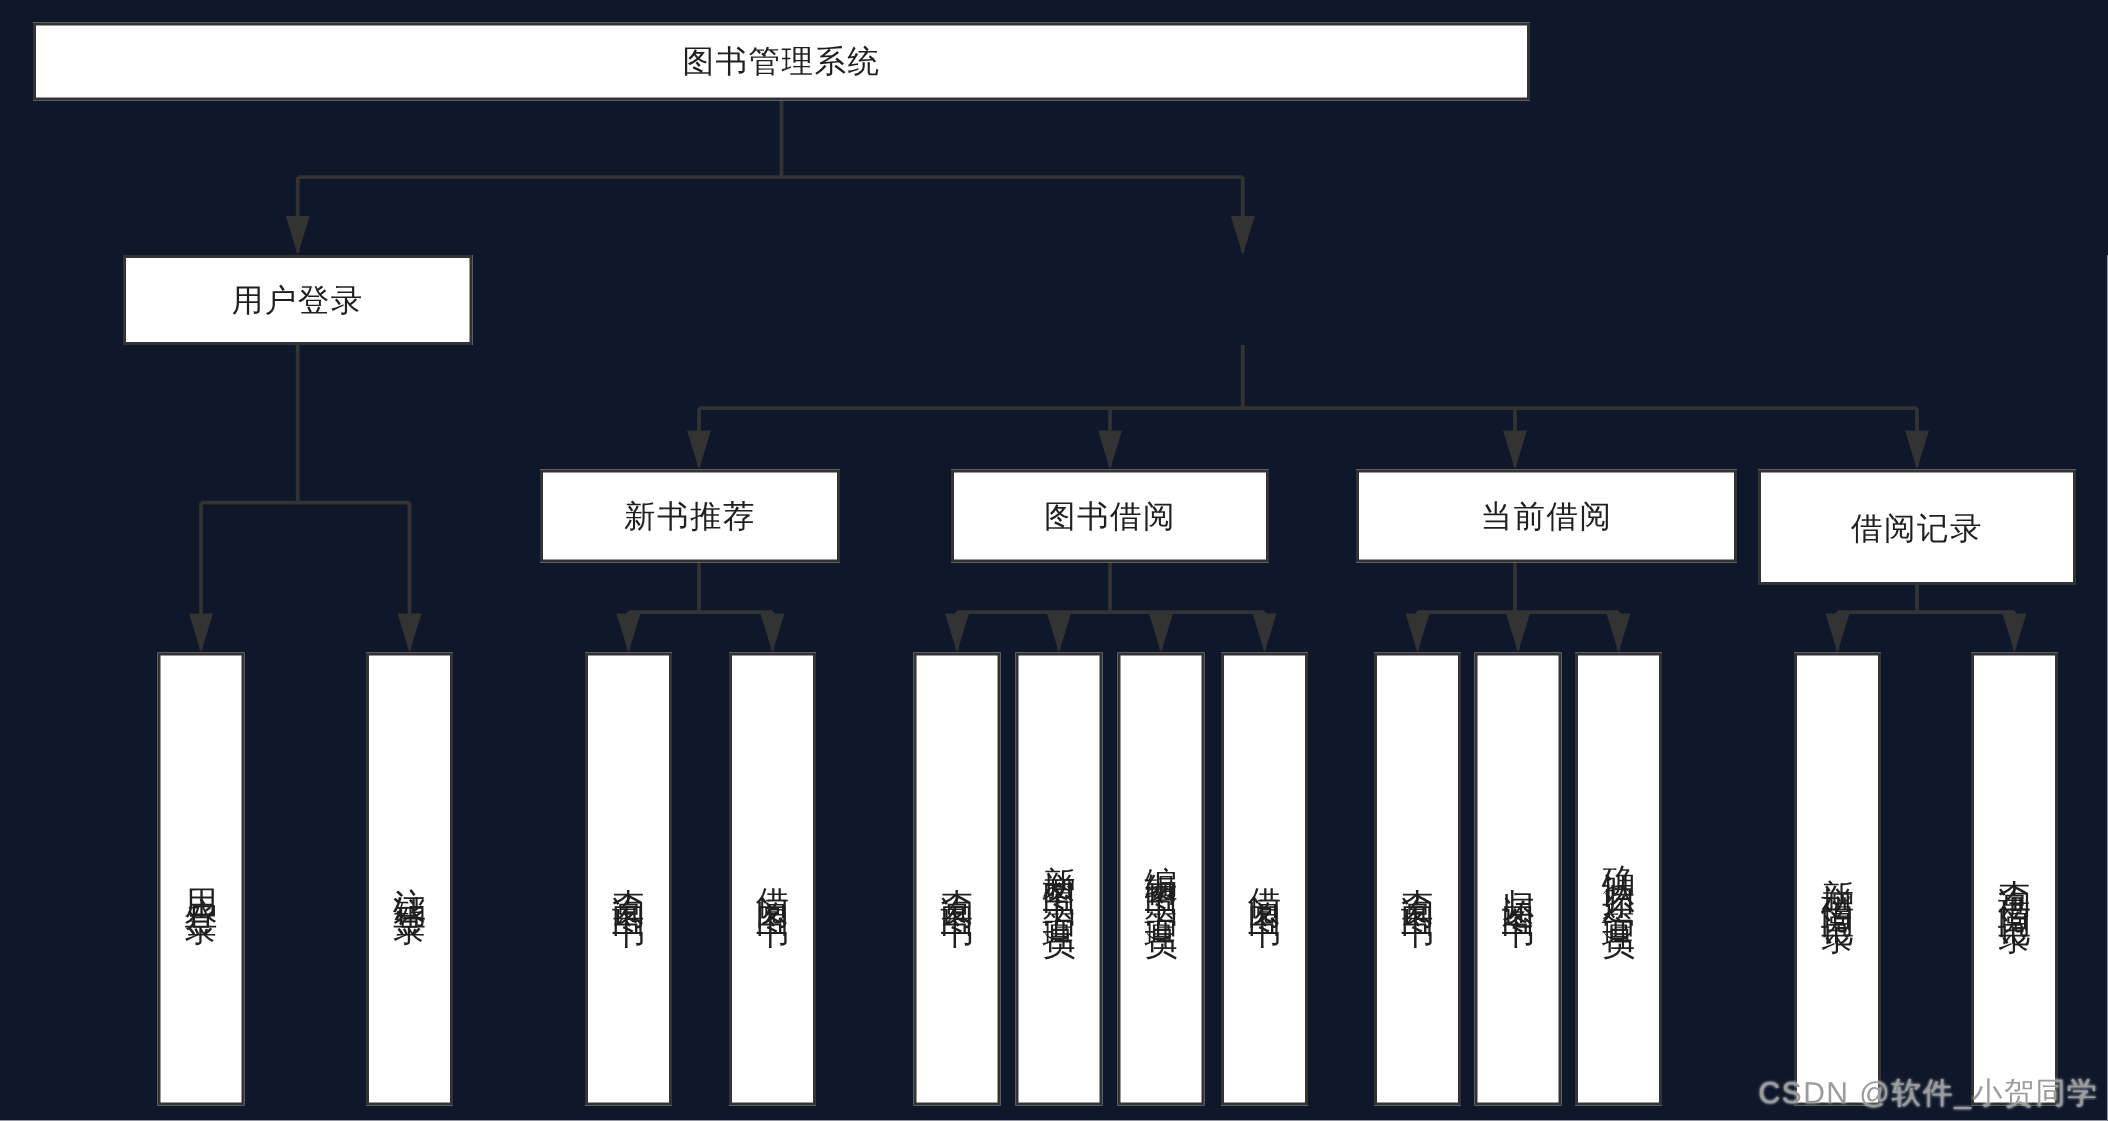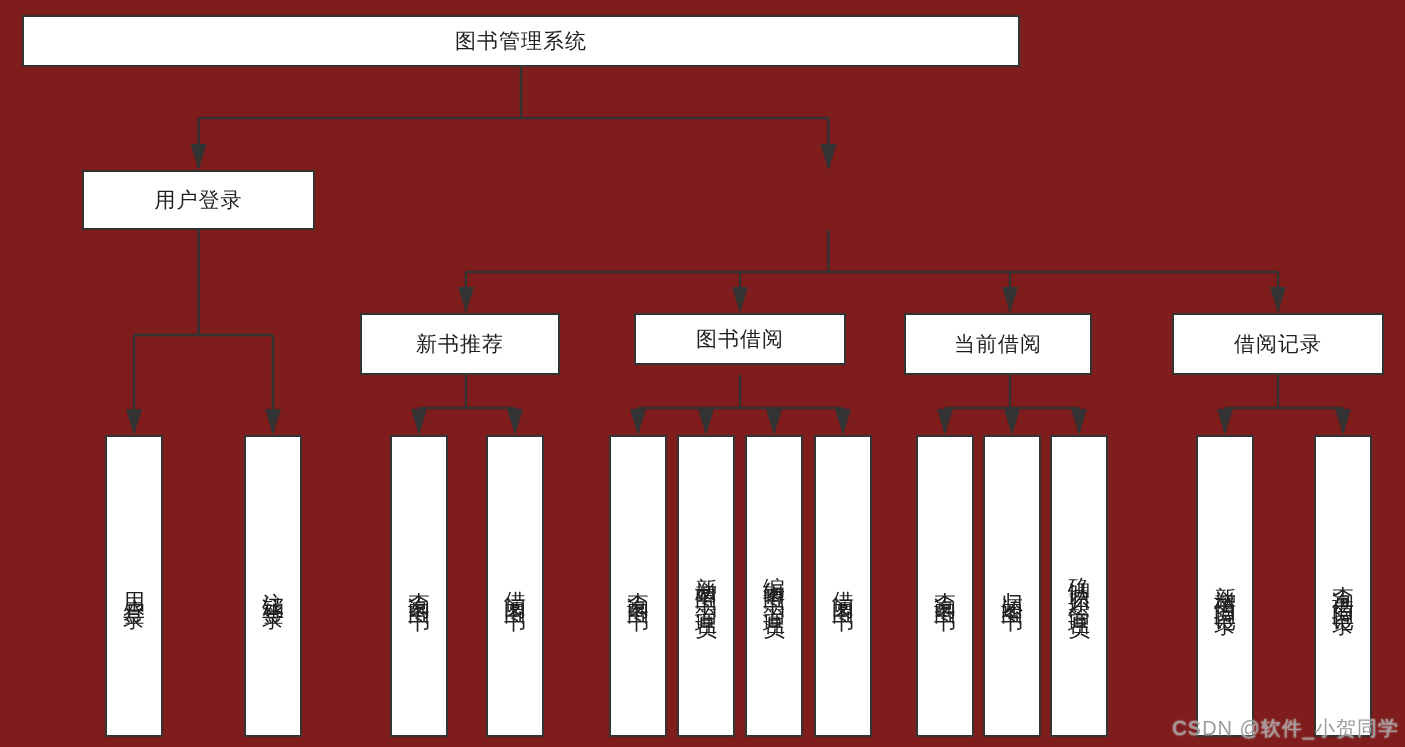--- a/index.html
+++ b/index.html
@@ -1,20 +1,20 @@
 <!DOCTYPE html>
 <html><head>
 <meta charset="utf-8">
 <style>
   html, body { margin: 0; padding: 0; background: #ffffff; }
   .canvas {
     position: relative;
     width: 1405px;
     height: 747px;
-    background: #7f1d1d;
+    background: #0f172a;
     font-family: "Liberation Sans", sans-serif;
     color: #1f1f1f;
     overflow: hidden;
   }
   .wires {
     position: absolute;
     left: 0; top: 0;
     width: 1405px;
     height: 747px;
   }
@@ -101,23 +101,23 @@
       <polygon points="1217,409 1233,409 1225,435"></polygon>
       <polygon points="1335,409 1351,409 1343,435"></polygon>
     </g>
   </svg>
 
   <div class="node hnode" style="left:22px; top:15px; width:998px; height:52px;">图书管理系统</div>
 
   <div class="node hnode" style="left:82px; top:170px; width:233px; height:60px;">用户登录</div>
 
   <div class="node hnode" style="left:360px; top:313px; width:200px; height:62px;">新书推荐</div>
-  <div class="node hnode" style="left:634px; top:313px; width:212px; height:52px;">图书借阅</div>
-  <div class="node hnode" style="left:904px; top:313px; width:188px; height:62px;">当前借阅</div>
-  <div class="node hnode" style="left:1172px; top:313px; width:212px; height:62px;">借阅记录</div>
+  <div class="node hnode" style="left:634px; top:313px; width:212px; height:62px;">图书借阅</div>
+  <div class="node hnode" style="left:904px; top:313px; width:254px; height:62px;">当前借阅</div>
+  <div class="node hnode" style="left:1172px; top:313px; width:212px; height:77px;">借阅记录</div>
 
   <div class="node vnode" style="left:105px; top:435px; width:58px; height:302px;">用户登录</div>
   <div class="node vnode" style="left:244px; top:435px; width:58px; height:302px;">注销登录</div>
 
   <div class="node vnode" style="left:390px; top:435px; width:58px; height:302px;">查询图书</div>
   <div class="node vnode" style="left:486px; top:435px; width:58px; height:302px;">借阅图书</div>
 
   <div class="node vnode" style="left:609px; top:435px; width:58px; height:302px;">查询图书</div>
   <div class="node vnode" style="left:677px; top:435px; width:58px; height:302px;">新增图书（管理员）</div>
   <div class="node vnode" style="left:745px; top:435px; width:58px; height:302px;">编辑图书（管理员）</div>

